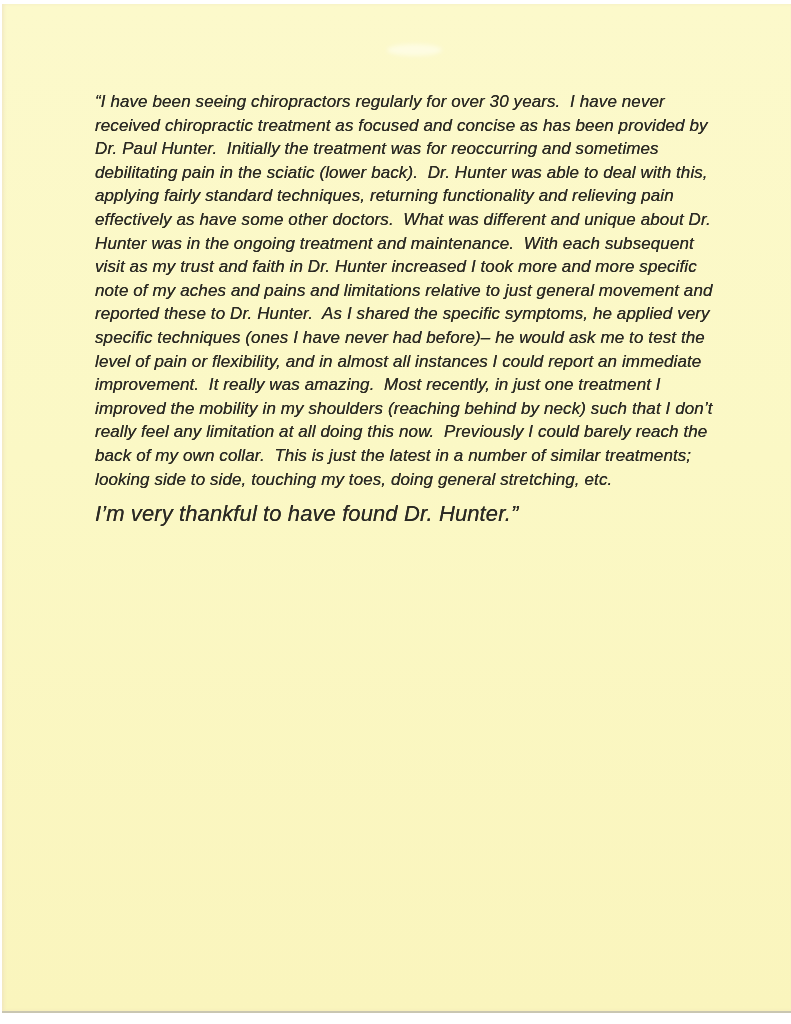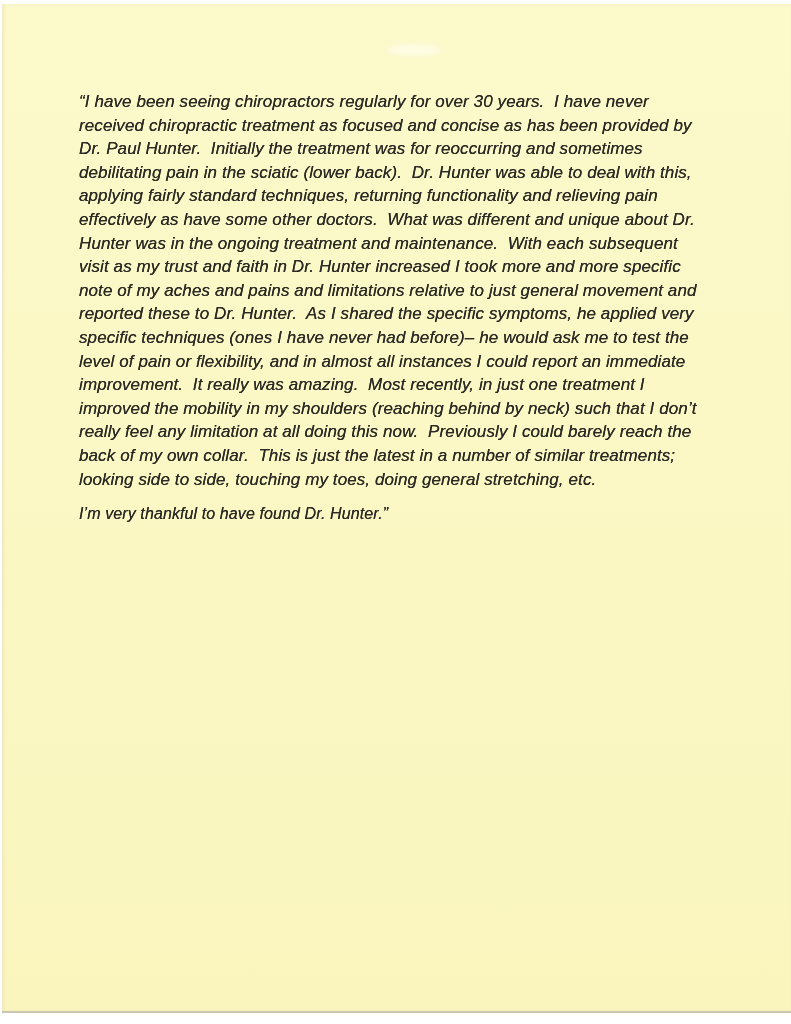--- a/index.html
+++ b/index.html
@@ -30,36 +30,36 @@
     left: 385px;
     top: 40px;
     width: 55px;
     height: 12px;
     border-radius: 50%;
     background: rgba(255, 255, 245, 0.55);
     filter: blur(2px);
   }
   .content {
     position: absolute;
-    left: 77px;
+    left: 93px;
     top: 86px;
     width: 634px;
     color: #2b2a24;
   }
   .body-text {
     font-size: 17px;
     line-height: 23.6px;
     font-style: italic;
     white-space: pre-wrap;
     text-shadow: 0 0 0.5px currentColor;
     letter-spacing: 0.1px;
   }
   .closing-text {
     margin-top: 11px;
-    font-size: 16px;
+    font-size: 22px;
     line-height: 23.6px;
     font-style: italic;
     white-space: pre-wrap;
     text-shadow: 0 0 0.5px currentColor;
     letter-spacing: 0.1px;
   }
   .signature {
     margin-top: 15px;
     padding-right: 10px;
     text-align: right;

